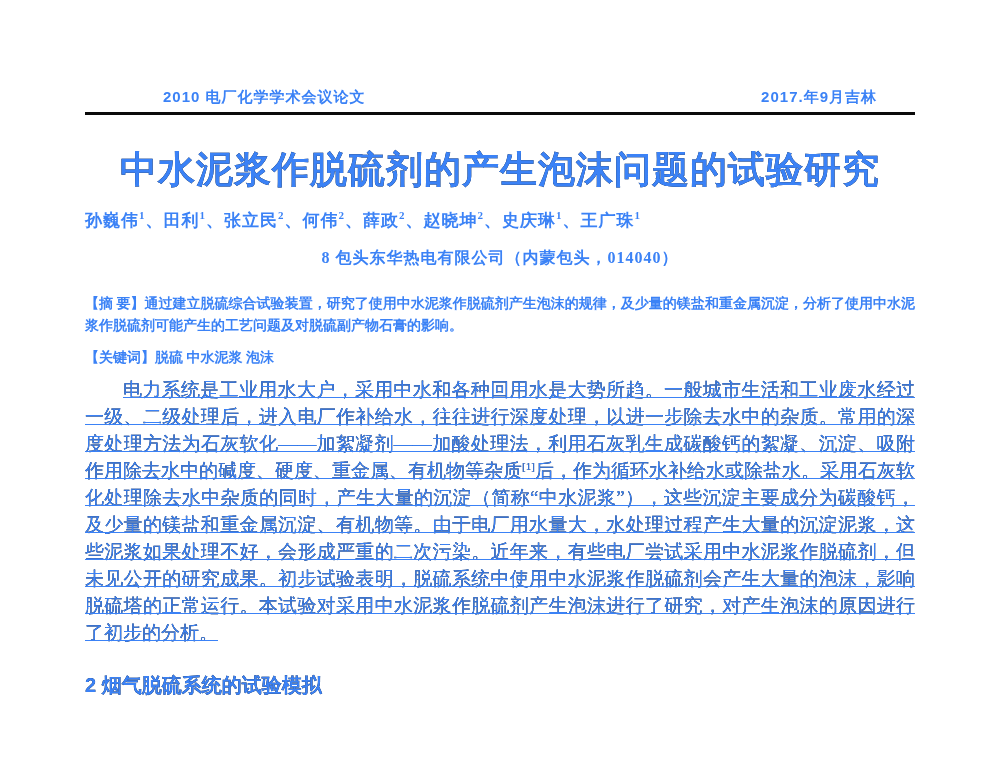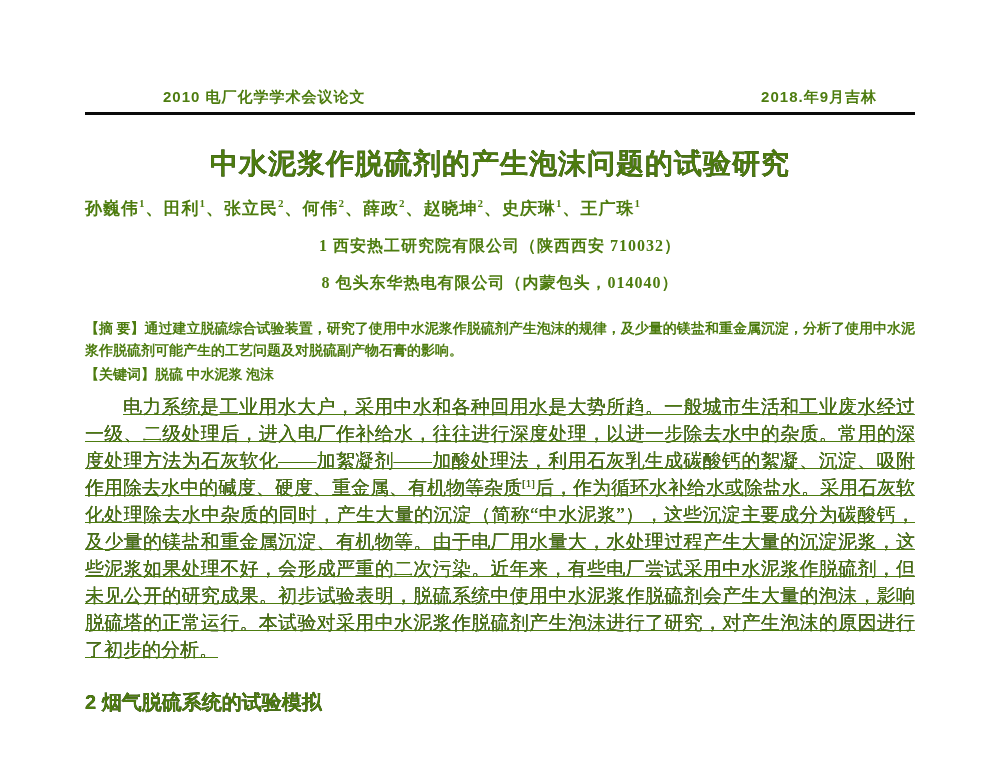--- a/index.html
+++ b/index.html
@@ -5,21 +5,21 @@
   html, body {
     margin: 0;
     padding: 0;
     background: #ffffff;
   }
   .page {
     position: relative;
     width: 1000px;
     height: 760px;
     background: #ffffff;
-    color: #4d7c0f;
+    color: #3b82f6;
     overflow: hidden;
     font-family: "Liberation Serif", serif;
   }
   .content {
     position: absolute;
     left: 85px;
     top: 0;
     width: 830px;
   }
   
@@ -38,21 +38,21 @@
   .header-rule {
     margin-top: 5px;
     height: 3px;
     background: #0a0a0a;
   }
   
   .paper-title {
     margin-top: 30px;
     text-align: center;
     font-family: Liberation Serif, serif;
-    font-size: 28px;
+    font-size: 37px;
     font-weight: 700;
     letter-spacing: 1px;
     text-shadow: 0 0 0.5px #000;
   }
   .authors-line {
     margin-top: 14px;
     text-align: left;
     font-size: 17px;
     font-weight: 600;
     letter-spacing: 1px;
@@ -75,21 +75,21 @@
     line-height: 22px;
     font-weight: 700;
     text-align: justify;
     font-style: normal;
   }
   .abstract .label,
   .keywords .label {
     font-weight: 700;
   }
   .keywords {
-    margin-top: 4px;
+    margin-top: 12px;
     font-size: 14px;
     font-weight: 700;
   }
   
   .section-heading {
     margin-top: 26px;
     font-family: "Liberation Sans", sans-serif;
     font-size: 20px;
     font-weight: 700;
     text-shadow: 0 0 0.4px #000;
@@ -109,31 +109,30 @@
   }
 </style>
 </head>
 <body>
 
 <div class="page">
   <div class="content">
 
     <div class="header-row">
       <span class="header-left">2010 电厂化学学术会议论文</span>
-      <span class="header-right">2018.年9月吉林</span>
+      <span class="header-right">2017.年9月吉林</span>
     </div>
     <div class="header-rule"></div>
 
     <div class="paper-title">中水泥浆作脱硫剂的产生泡沫问题的试验研究</div>
 
     <div class="authors-line">
       <span><span>孙巍伟</span><sup>1</sup></span><span>、</span><span><span>田利</span><sup>1</sup></span><span>、</span><span><span>张立民</span><sup>2</sup></span><span>、</span><span><span>何伟</span><sup>2</sup></span><span>、</span><span><span>薛政</span><sup>2</sup></span><span>、</span><span><span>赵晓坤</span><sup>2</sup></span><span>、</span><span><span>史庆琳</span><sup>1</sup></span><span>、</span><span><span>王广珠</span><sup>1</sup></span>
     </div>
 
-    <div class="affiliation">1 西安热工研究院有限公司（陕西西安 710032）</div>
     <div class="affiliation">8 包头东华热电有限公司（内蒙包头，014040）</div>
 
     <div class="abstract">
       <span class="label">【摘 要】</span><span>通过建立脱硫综合试验装置，研究了使用中水泥浆作脱硫剂产生泡沫的规律，及少量的镁盐和重金属沉淀，分析了使用中水泥浆作脱硫剂可能产生的工艺问题及对脱硫副产物石膏的影响。</span>
     </div>
 
     <div class="keywords">
       <span class="label">【关键词】</span><span>脱硫 中水泥浆 泡沫</span>
     </div>
 

